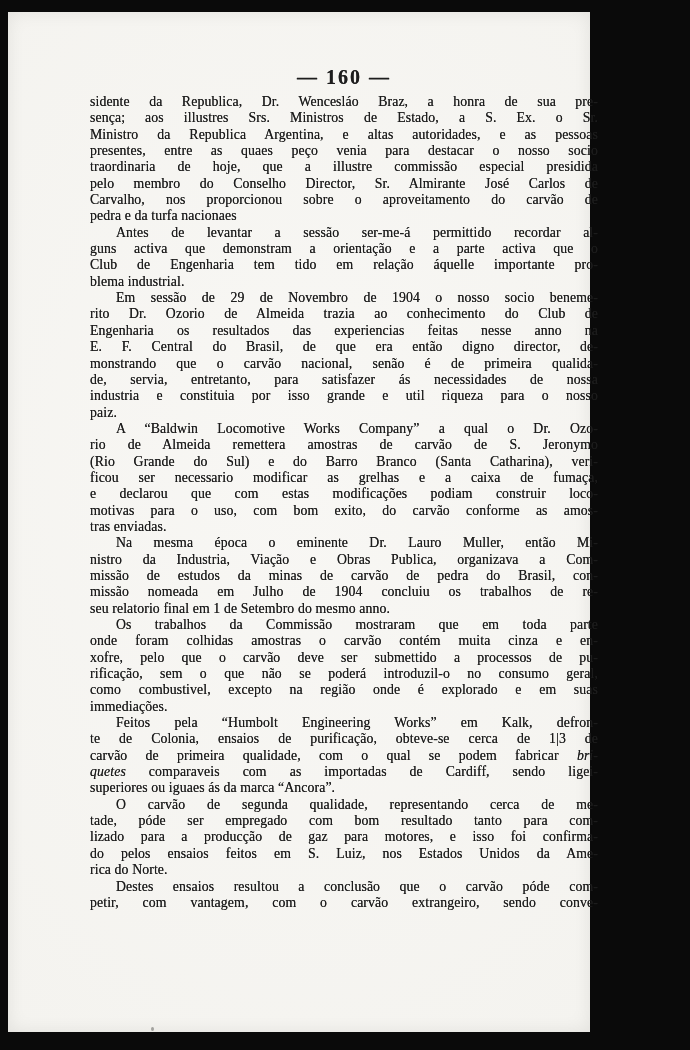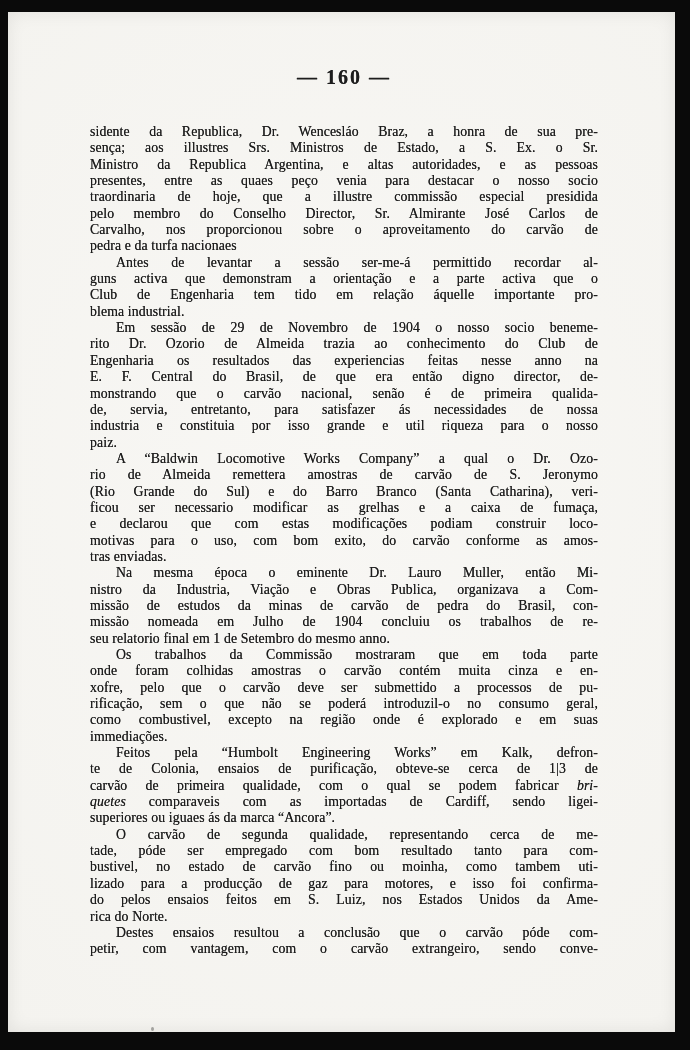--- a/index.html
+++ b/index.html
@@ -10,37 +10,37 @@
     overflow: hidden;
     font-family: "Liberation Serif", "DejaVu Serif", serif;
   }
   .scan-frame {
     position: absolute; inset: 0;
     background: #0a0a0a;
   }
   .page {
     position: absolute;
     left: 8px; top: 12px;
-    width: 667px; height: 1020px;
+    width: 582px; height: 1020px;
     background: radial-gradient(ellipse 130% 105% at 50% 45%, #f8f7f4 0%, #f4f3ef 65%, #ecebe6 100%);
     box-shadow: inset 0 0 18px rgba(0,0,0,0.08);
   }
   .page-number {
     position: absolute;
     left: 82px; top: 54px; width: 508px;
     text-align: center;
     font-size: 20px;
     font-weight: bold;
     letter-spacing: 2px;
     color: #1d1d1d;
     text-shadow: 0 0 0.6px rgba(25,25,25,0.8);
   }
   .page-text {
     position: absolute;
-    left: 82px; top: 112px; width: 508px;
+    left: 82px; top: 82px; width: 508px;
   }
   .paragraph { margin: 0; padding: 0; }
   .line {
     font-size: 13.8px;
     line-height: 16.35px;
     height: 16.35px;
     color: #1d1d1d;
     text-align: justify;
     text-align-last: justify;
     letter-spacing: 0.1px;
@@ -120,21 +120,20 @@
         <div class="paragraph">
           <div class="line indent"><span>Feitos pela “Humbolt Engineering Works” em Kalk, defron-</span></div>
           <div class="line"><span>te de Colonia, ensaios de purificação, obteve-se cerca de 1|3 de</span></div>
           <div class="line"><span>carvão de primeira qualidade, com o qual se podem fabricar </span><em>bri-</em></div>
           <div class="line"><em>quetes</em><span> comparaveis com as importadas de Cardiff, sendo ligei-</span></div>
           <div class="line last"><span>superiores ou iguaes ás da marca “Ancora”.</span></div>
         </div>
         <div class="paragraph">
           <div class="line indent"><span>O carvão de segunda qualidade, representando cerca de me-</span></div>
           <div class="line"><span>tade, póde ser empregado com bom resultado tanto para com-</span></div>
-          <div class="line"><span>bustivel, no estado de carvão fino ou moinha, como tambem uti-</span></div>
           <div class="line"><span>lizado para a producção de gaz para motores, e isso foi confirma-</span></div>
           <div class="line"><span>do pelos ensaios feitos em S. Luiz, nos Estados Unidos da Ame-</span></div>
           <div class="line last"><span>rica do Norte.</span></div>
         </div>
         <div class="paragraph">
           <div class="line indent"><span>Destes ensaios resultou a conclusão que o carvão póde com-</span></div>
           <div class="line"><span>petir, com vantagem, com o carvão extrangeiro, sendo conve-</span></div>
         </div>
       </div>
     <div class="artifact-dot"></div>

